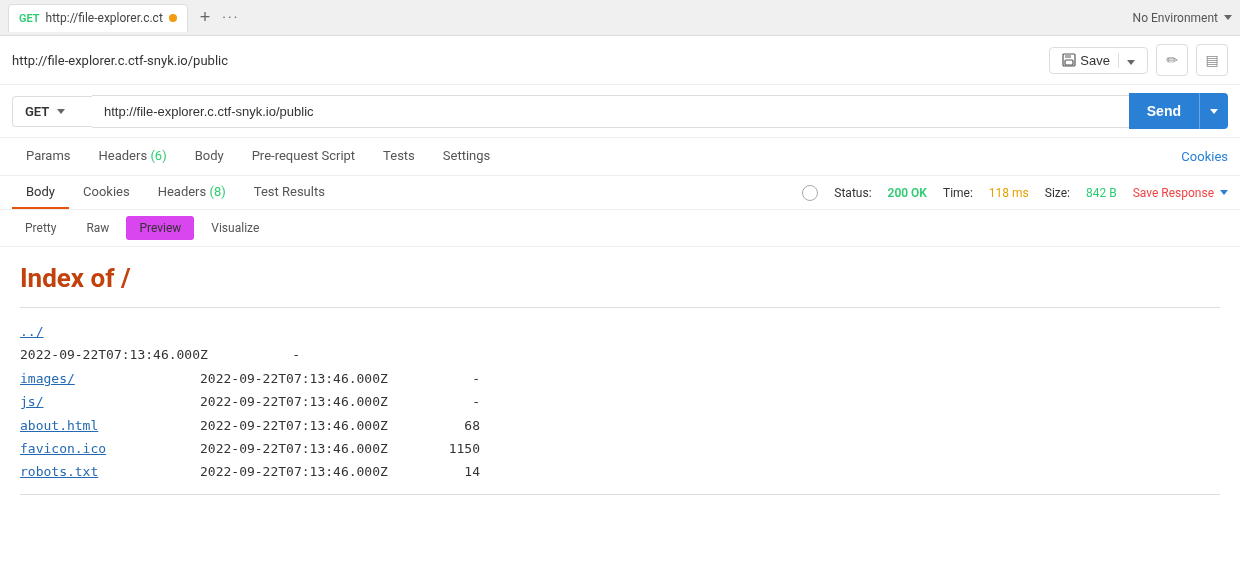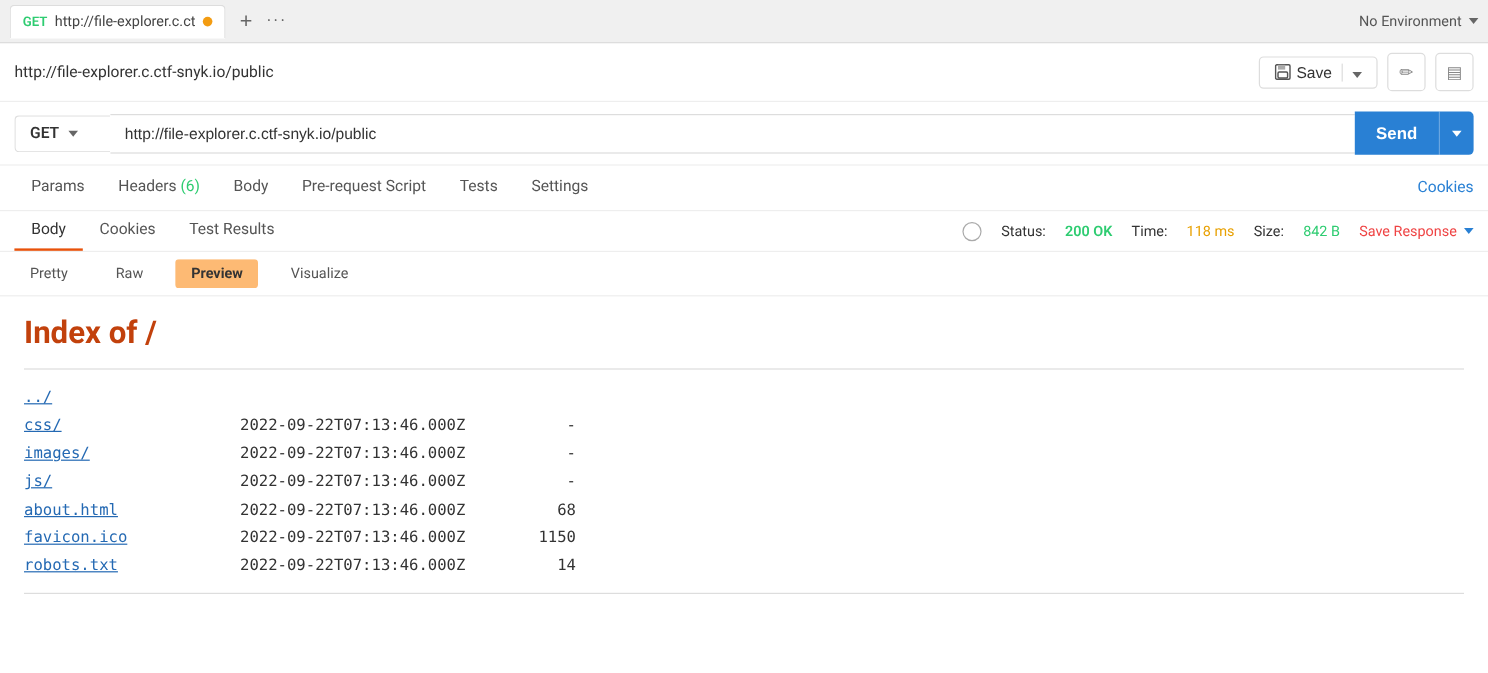--- a/index.html
+++ b/index.html
@@ -272,35 +272,35 @@
       align-items: center;
       gap: 4px;
     }
     .badge-green { color: #2ecc71; }
 
     
     .preview-tabs {
       display: flex;
       align-items: center;
       padding: 6px 12px;
-      gap: 14px;
+      gap: 4px;
       border-bottom: 1px solid #eee;
     }
     .preview-tab {
       padding: 4px 12px;
       font-size: 12px;
       color: #555;
       border-radius: 3px;
       cursor: pointer;
       border: 1px solid transparent;
     }
     .preview-tab.active {
-      background: #fdba74;
-      color: #333;
-      font-weight: 700;
+      background: #d946ef;
+      color: #333;
+      font-weight: 400;
     }
 
     
     .content-area {
       padding: 16px 20px;
       overflow-y: auto;
       height: 300px;
     }
     .page-title {
       font-size: 26px;
@@ -410,20 +410,24 @@
   <div class="req-tab">Tests</div>
   <div class="req-tab">Settings</div>
   <div class="req-tabs-right">
     <span class="cookies-link">Cookies</span>
   </div>
 </div>
 
 <div class="res-row">
   <div class="res-tab active-orange">Body</div>
   <div class="res-tab">Cookies</div>
+  <div class="res-tab">
+    <span>Headers</span>
+    <span class="badge-green"> (<span>8</span>)</span>
+  </div>
   <div class="res-tab">Test Results</div>
   <div class="res-status-area">
     <span class="globe-icon"></span>
     <span>Status:</span>
     <span class="status-ok">200 OK</span>
     <span>Time:</span>
     <span class="status-time">118 ms</span>
     <span>Size:</span>
     <span class="status-size">842 B</span>
     <span class="save-response">
@@ -443,21 +447,20 @@
 <div class="content-area">
   <div class="page-title">Index of /</div>
   <hr class="divider">
   <div class="file-list" id="file-list">
       <div class="file-row">
         <span class="file-name"><a>../</a></span>
         <span class="file-date"></span>
         <span class="file-size"></span>
       </div>
       <div class="file-row">
-        <span class="file-name"><a>css/</a></span>
         <span class="file-date">2022-09-22T07:13:46.000Z</span>
         <span class="file-size">-</span>
       </div>
       <div class="file-row">
         <span class="file-name"><a>images/</a></span>
         <span class="file-date">2022-09-22T07:13:46.000Z</span>
         <span class="file-size">-</span>
       </div>
       <div class="file-row">
         <span class="file-name"><a>js/</a></span>

